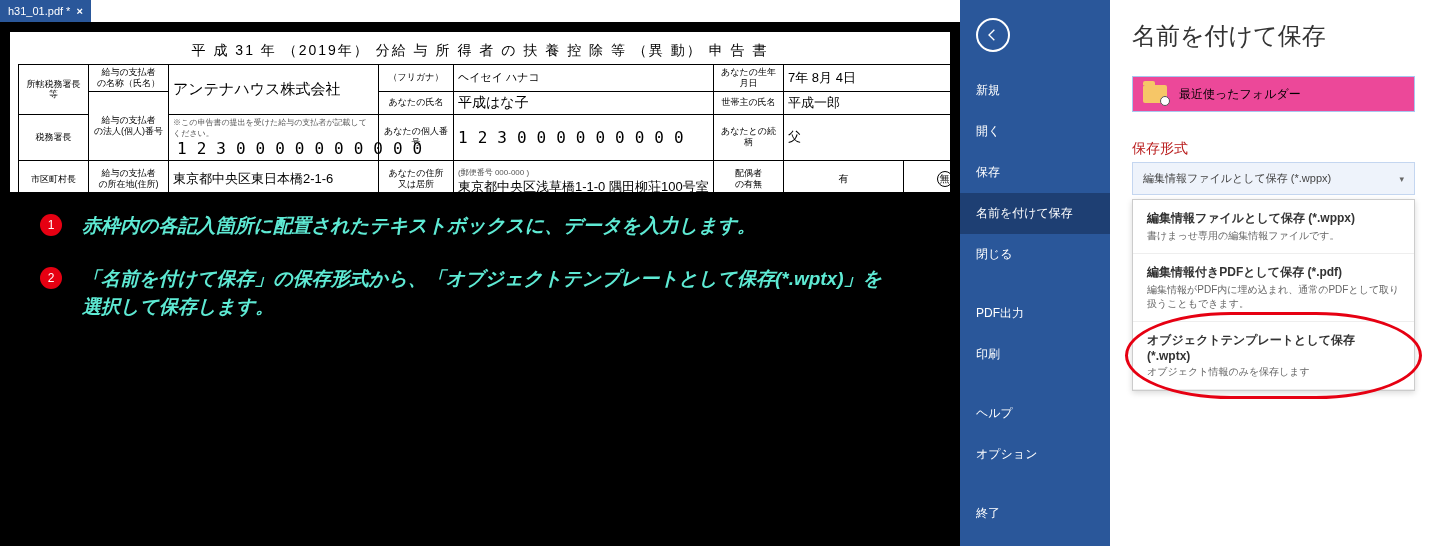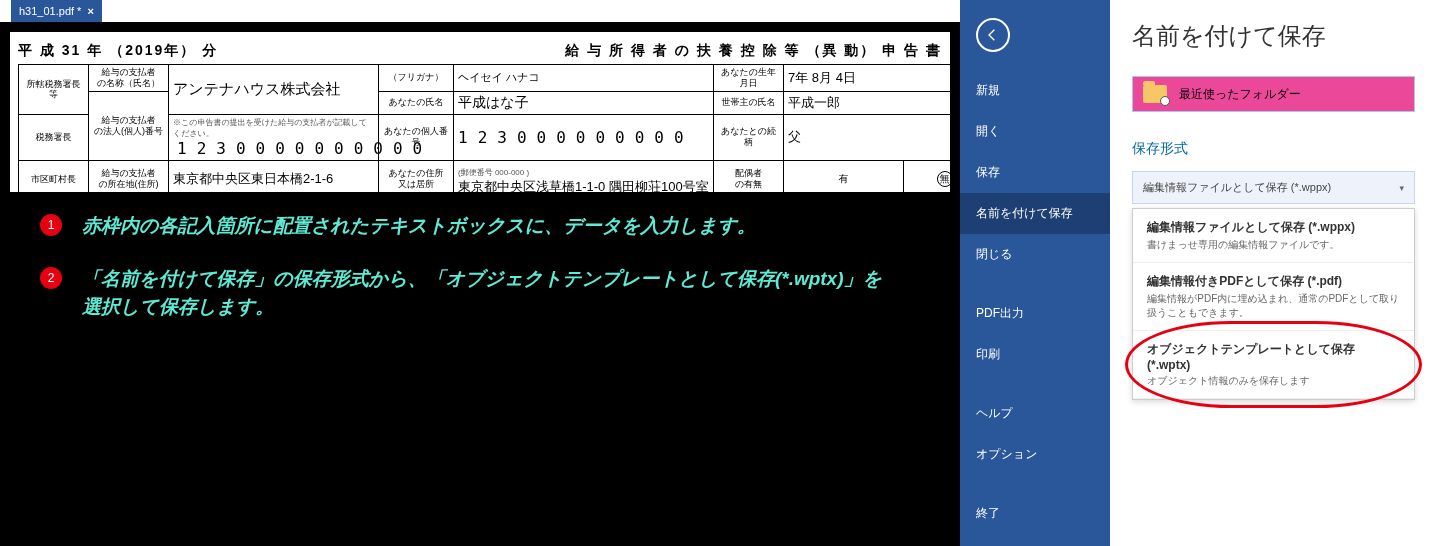--- a/index.html
+++ b/index.html
@@ -1,29 +1,29 @@
 <!DOCTYPE html>
 <html><head>
 <meta charset="utf-8">
 <style>
   * { margin: 0; padding: 0; box-sizing: border-box; font-family: "Meiryo", "Hiragino Kaku Gothic Pro", sans-serif; }
   body { width: 1437px; height: 546px; position: relative; background: #fff; }
 
   
-  .tab-bar { position: absolute; left: 11px; top: 0; height: 22px; width: 960px; background: #fff; }
+  .tab-bar { position: absolute; left: 0; top: 0; height: 22px; width: 960px; background: #fff; }
   .tab { display: inline-flex; align-items: center; height: 22px; background: #2a579a; color: #fff; font-size: 11px; padding: 0 8px; gap: 6px; }
   .tab .close { cursor: pointer; font-weight: bold; }
 
   
   .viewport { position: absolute; left: 0; top: 22px; width: 960px; height: 524px; background: #000; display: flex; justify-content: center; }
   .page { width: 940px; margin-top: 10px; background: #fff; }
 
   
   .form-wrap { padding: 10px 8px 6px; }
-  .title-row { display: flex; justify-content: space-between; font-size: 14px; font-weight: bold; margin-bottom: 4px; letter-spacing: 2px; }
+  .title-row { display: flex; justify-content: center; font-size: 14px; font-weight: normal; margin-bottom: 4px; letter-spacing: 2px; }
   table.form { border-collapse: collapse; width: 100%; table-layout: fixed; font-size: 10px; }
   table.form td, table.form th { border: 1px solid #000; padding: 2px 4px; vertical-align: middle; }
   table.form th { font-weight: normal; text-align: center; }
   .hdr { font-size: 9px; line-height: 1.2; }
   .val { font-size: 13px; }
   .boxed { font-family: monospace; font-size: 16px; letter-spacing: 10px; padding-left: 4px; }
   .small { font-size: 8px; color: #555; }
   .circle { display: inline-block; border: 1px solid #000; border-radius: 50%; width: 16px; height: 16px; line-height: 14px; text-align: center; font-size: 10px; margin-left: 2px; }
 
   
@@ -43,21 +43,21 @@
   .pane { flex: 1; background: #fff; padding: 20px 22px; position: relative; }
   .pane h1 { font-size: 24px; font-weight: normal; color: #333; margin-bottom: 24px; }
   .loc { display: flex; align-items: center; gap: 12px; padding: 8px 10px; font-size: 12px; cursor: pointer; }
   .loc.selected { background: #ec4899; border: 1px solid #a8c7f0; }
   .pc-ico { width: 24px; height: 20px; border: 2px solid #2a579a; border-radius: 2px; position: relative; }
   .pc-ico::after { content: ""; position: absolute; bottom: -6px; left: 6px; width: 12px; height: 4px; background: #2a579a; }
   .folder-ico { width: 24px; height: 18px; background: #f6c667; border-radius: 2px; position: relative; }
   .folder-ico::before { content: ""; position: absolute; top:-4px; left:0; width:12px; height:4px; background:#f6c667; border-radius:2px 2px 0 0; }
   .clock { position:absolute; width:10px;height:10px;border:1px solid #555;border-radius:50%; bottom:-3px;right:-3px;background:#fff; }
 
-  .fmt-h { font-size: 14px; margin: 28px 0 13px; color: #0369a1; }
+  .fmt-h { font-size: 14px; margin: 28px 0 4px; color: #b91c1c; }
   .fmt-sel { background: #eef3fb; border: 1px solid #c4d6f0; padding: 8px 10px; font-size: 11px; color: #444; display:flex; justify-content:space-between; align-items:center; cursor:pointer; }
   .fmt-sel::after { content:"▾"; font-size:9px; color:#666; }
   .dropdown { background:#fff; border:1px solid #ccc; margin-top:4px; box-shadow:0 2px 6px rgba(0,0,0,0.15); }
   .dd-item { padding:10px 14px; font-size:11px; color:#333; border-bottom:1px solid #eee; }
   .dd-item strong { font-size:12px; display:block; margin-bottom:2px; }
   .dd-item span { font-size:10px; color:#666; }
   .dd-item.highlight { position: relative; }
   .red-ring { position:absolute; border:3px solid #e60012; border-radius: 50% / 70%; pointer-events:none; }
 </style>
 </head>

